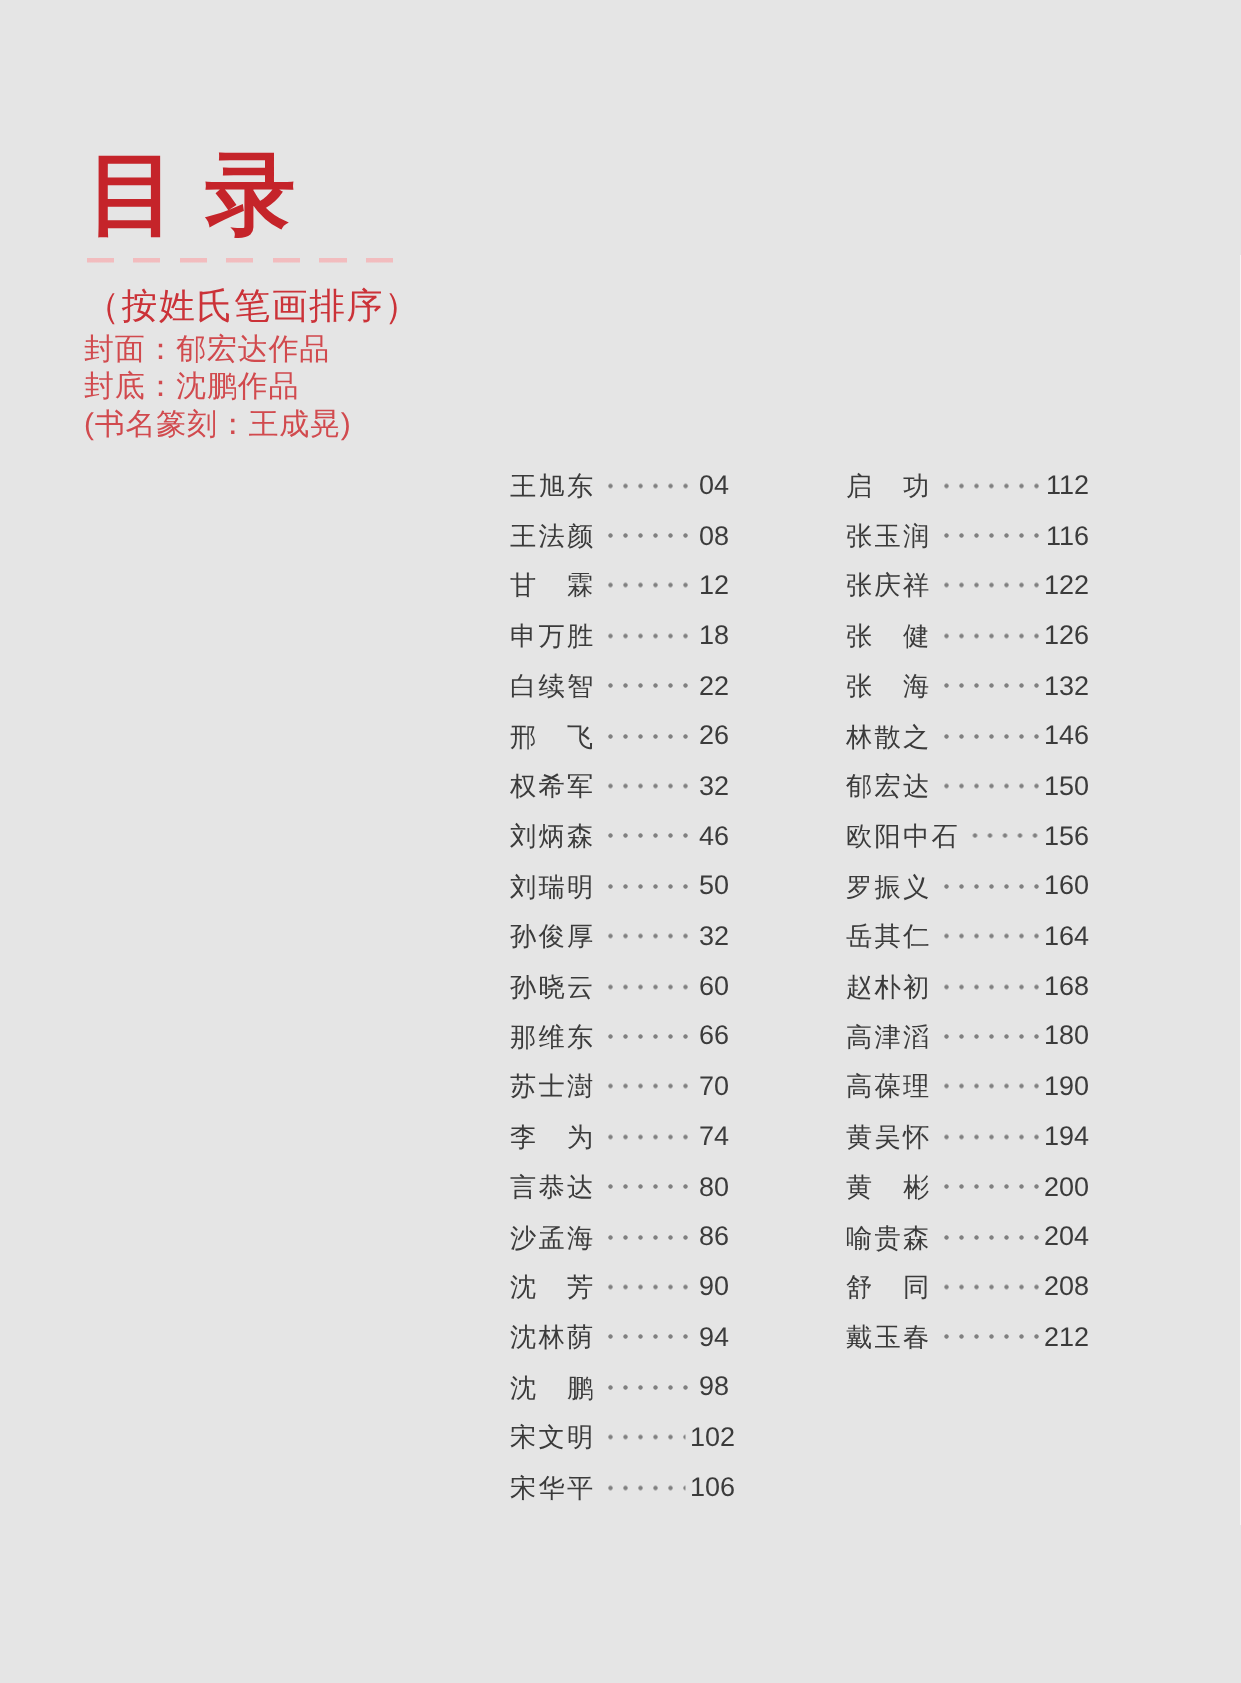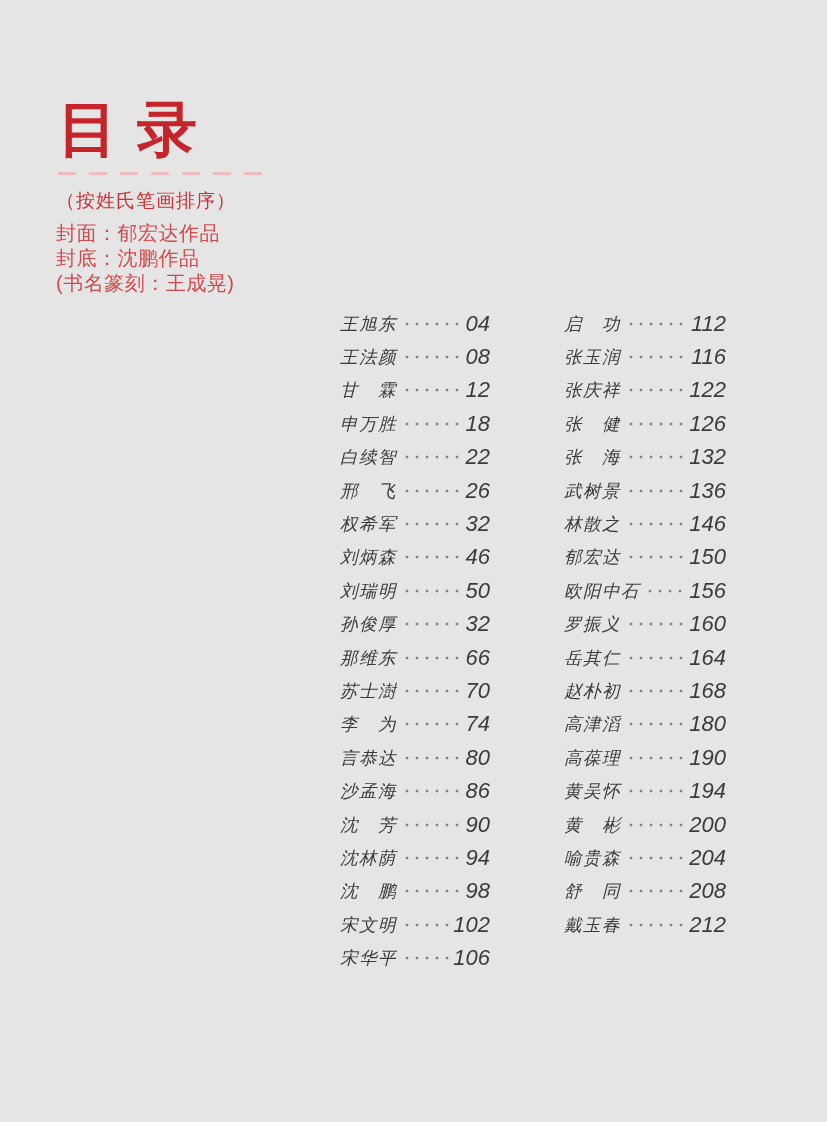--- a/index.html
+++ b/index.html
@@ -33,37 +33,36 @@
     left: 58px;
     top: 172px;
     width: 216px;
     height: 3px;
     background: repeating-linear-gradient(90deg, #f2bcbe 0px, #f2bcbe 18px, transparent 18px, transparent 31px);
   }
   .subtitle {
     position: absolute;
     left: 56px;
     top: 188px;
-    font-size: 19px;
+    font-size: 24px;
     letter-spacing: 1px;
     color: #cb3238;
   }
   .credits {
     position: absolute;
     left: 56px;
     top: 221px;
     font-size: 20px;
     line-height: 25px;
     color: #d14a4e;
     letter-spacing: 0.5px;
   }
   .toc-col {
     position: absolute;
     top: 307px;
-    font-style: italic;
   }
   .toc-col-1 { left: 340px; width: 150px; }
   .toc-col-2 { left: 564px; width: 162px; }
   .toc-row {
     display: flex;
     align-items: center;
     height: 33.4px;
   }
   .toc-name {
     font-size: 17.5px;
@@ -75,21 +74,21 @@
   .toc-leader {
     flex: 1 1 auto;
     align-self: stretch;
     margin: 0 3px 0 5px;
     background-image: radial-gradient(circle, #808080 1.2px, transparent 1.7px);
     background-size: 10px 10px;
     background-repeat: repeat-x;
     background-position: left center;
   }
   .toc-page {
-    font-size: 22px;
+    font-size: 18px;
     color: #3b3b3b;
     text-align: left;
     min-width: 24px;
     flex: 0 0 auto;
   }
 </style>
 </head>
 <body>
 
 <div class="page">
@@ -151,20 +150,25 @@
         <span class="toc-name">刘瑞明</span>
         <span class="toc-leader"></span>
         <span class="toc-page">50</span>
       </div>
       <div class="toc-row">
         <span class="toc-name">孙俊厚</span>
         <span class="toc-leader"></span>
         <span class="toc-page">32</span>
       </div>
       <div class="toc-row">
+        <span class="toc-name">孙晓云</span>
+        <span class="toc-leader"></span>
+        <span class="toc-page">60</span>
+      </div>
+      <div class="toc-row">
         <span class="toc-name">那维东</span>
         <span class="toc-leader"></span>
         <span class="toc-page">66</span>
       </div>
       <div class="toc-row">
         <span class="toc-name">苏士澍</span>
         <span class="toc-leader"></span>
         <span class="toc-page">70</span>
       </div>
       <div class="toc-row">
@@ -229,25 +233,20 @@
         <span class="toc-name">张　健</span>
         <span class="toc-leader"></span>
         <span class="toc-page">126</span>
       </div>
       <div class="toc-row">
         <span class="toc-name">张　海</span>
         <span class="toc-leader"></span>
         <span class="toc-page">132</span>
       </div>
       <div class="toc-row">
-        <span class="toc-name">武树景</span>
-        <span class="toc-leader"></span>
-        <span class="toc-page">136</span>
-      </div>
-      <div class="toc-row">
         <span class="toc-name">林散之</span>
         <span class="toc-leader"></span>
         <span class="toc-page">146</span>
       </div>
       <div class="toc-row">
         <span class="toc-name">郁宏达</span>
         <span class="toc-leader"></span>
         <span class="toc-page">150</span>
       </div>
       <div class="toc-row">

